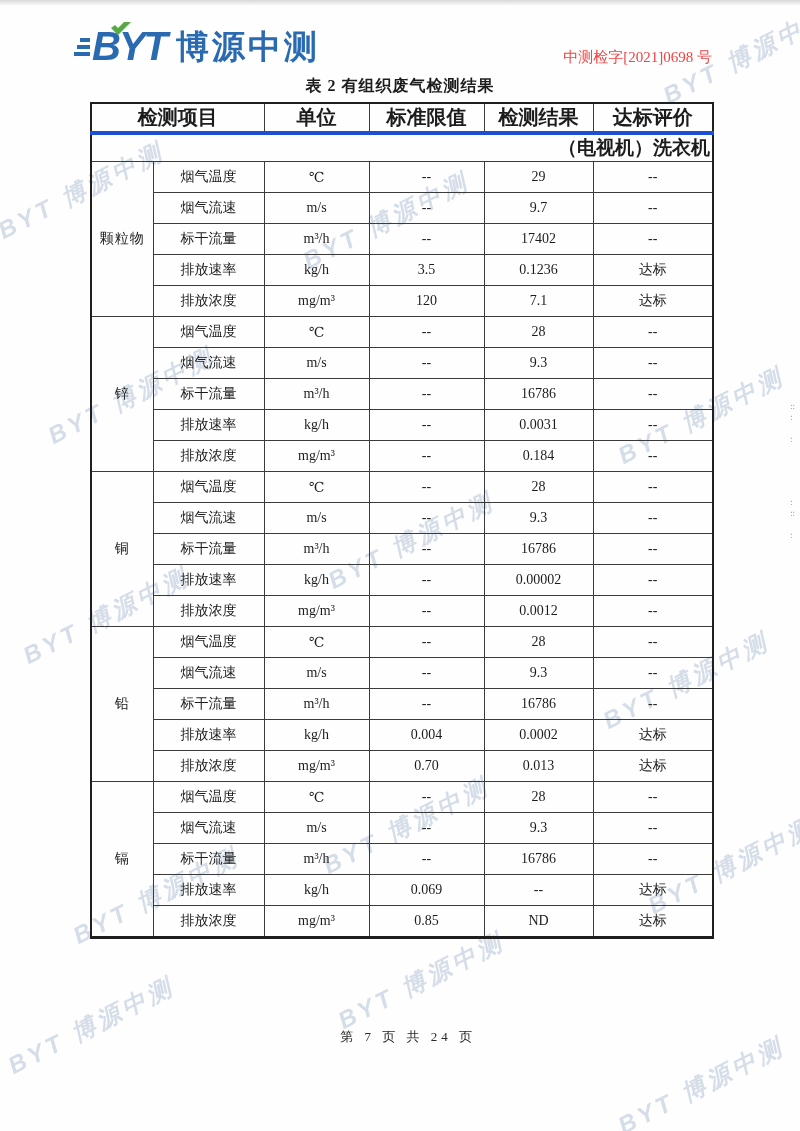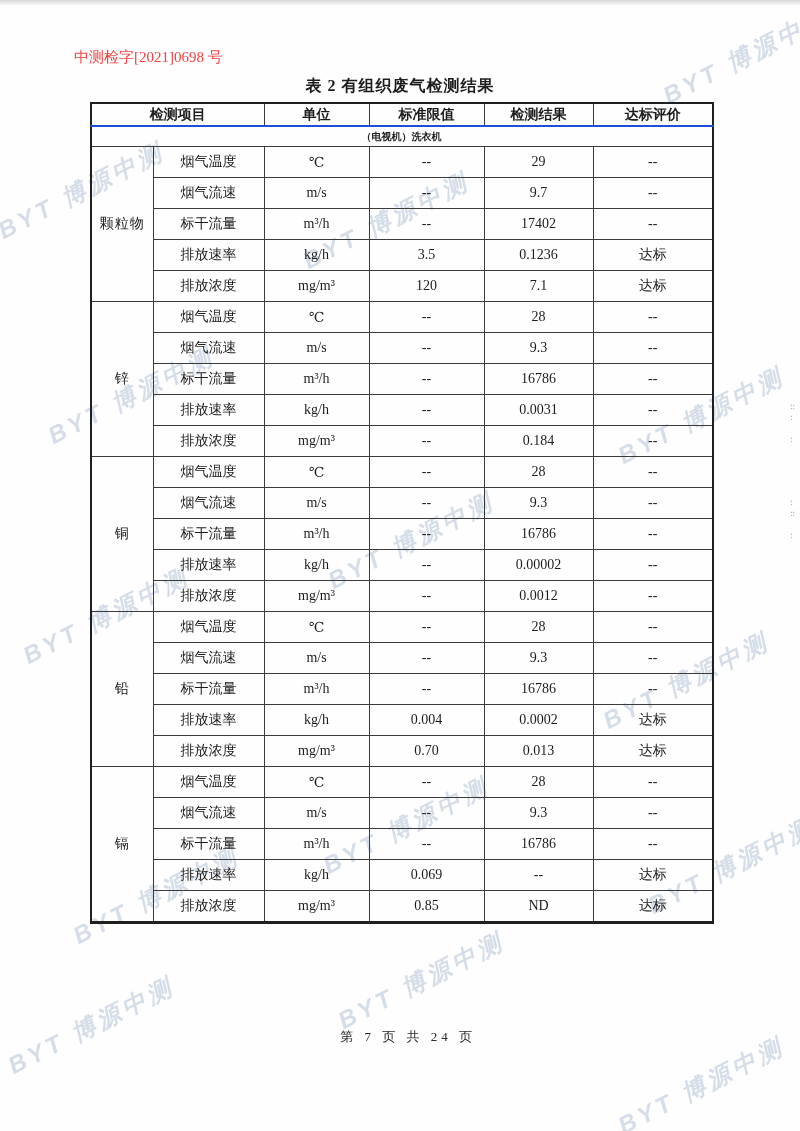--- a/index.html
+++ b/index.html
@@ -52,24 +52,24 @@
     margin-top:9px; font-size:16px; font-weight:bold; letter-spacing:1px; }
 
   
   .report-table { position:relative; z-index:1; border-collapse:collapse;
     margin:5px 0 0 90px; width:622px; table-layout:fixed;
     font-size:14px; background:transparent; }
   .report-table td, .report-table th { border:1px solid #3b3b3b; padding:0 2px;
     text-align:center; vertical-align:middle; font-weight:normal;
     background:transparent; overflow:hidden; }
   .report-table { border:2px solid #1f1f1f; border-bottom-width:3px; }
-  .hdr-row th { height:21px; font-weight:bold; font-size:14px;
-    border-bottom:2px solid #1d4ed8; }
-  .section-row td { height:19px; text-align:center; padding-left:1px;
-    font-weight:bold; font-size:10px; }
+  .hdr-row th { height:21px; font-weight:bold; font-size:20px;
+    border-bottom:4px solid #1d4ed8; }
+  .section-row td { height:19px; text-align:right; padding-left:1px;
+    font-weight:bold; font-size:19px; }
   .data-row td { height:30px; }
   .gcell { font-weight:bold; letter-spacing:1px; }
 
   
   .page-info { position:absolute; z-index:1; left:8px; width:100%; top:1028px;
     text-align:center; font-size:13px; letter-spacing:4px; color:#2a2a2a; }
   .address-line { position:absolute; z-index:1; left:0; width:100%; top:1056px;
     text-align:center; font-size:13.5px; color:#222; }
 </style>
 </head>
@@ -90,20 +90,32 @@
   <div class="wm" style="left:640px;top:850px">BYT 博源中测</div>
   <div class="wm" style="left:65px;top:880px">BYT 博源中测</div>
   <div class="wm" style="left:330px;top:965px">BYT 博源中测</div>
   <div class="wm" style="left:0px;top:1010px">BYT 博源中测</div>
   <div class="wm" style="left:610px;top:1070px">BYT 博源中测</div>
 
   <div class="stamp-frag" style="top:402px;height:58px">∶∶<br>∶<br><br>∶</div>
   <div class="stamp-frag" style="top:498px;height:62px">∶<br>∶∶<br><br>∶</div>
 
   <div class="top-row">
+    <div class="logo">
+      <span class="logo-stripes">
+          <i></i>
+          <i></i>
+          <i></i>
+        </span>
+      <span class="logo-abbr">BYT</span>
+      <svg class="logo-y-accent" viewBox="0 0 22 14">
+        <path d="M1 6 L8 13 L21 0 L14 0 L8 6 L5 3 Z" fill="#56a945"></path>
+      </svg>
+      <span class="logo-name">博源中测</span>
+    </div>
     <div class="doc-number">中测检字[2021]0698 号</div>
   </div>
 
   <div class="table-title">表 2 有组织废气检测结果</div>
 
   <table class="report-table">
     <colgroup>
       <col style="width:62px">
         <col style="width:111px">
         <col style="width:105px">

